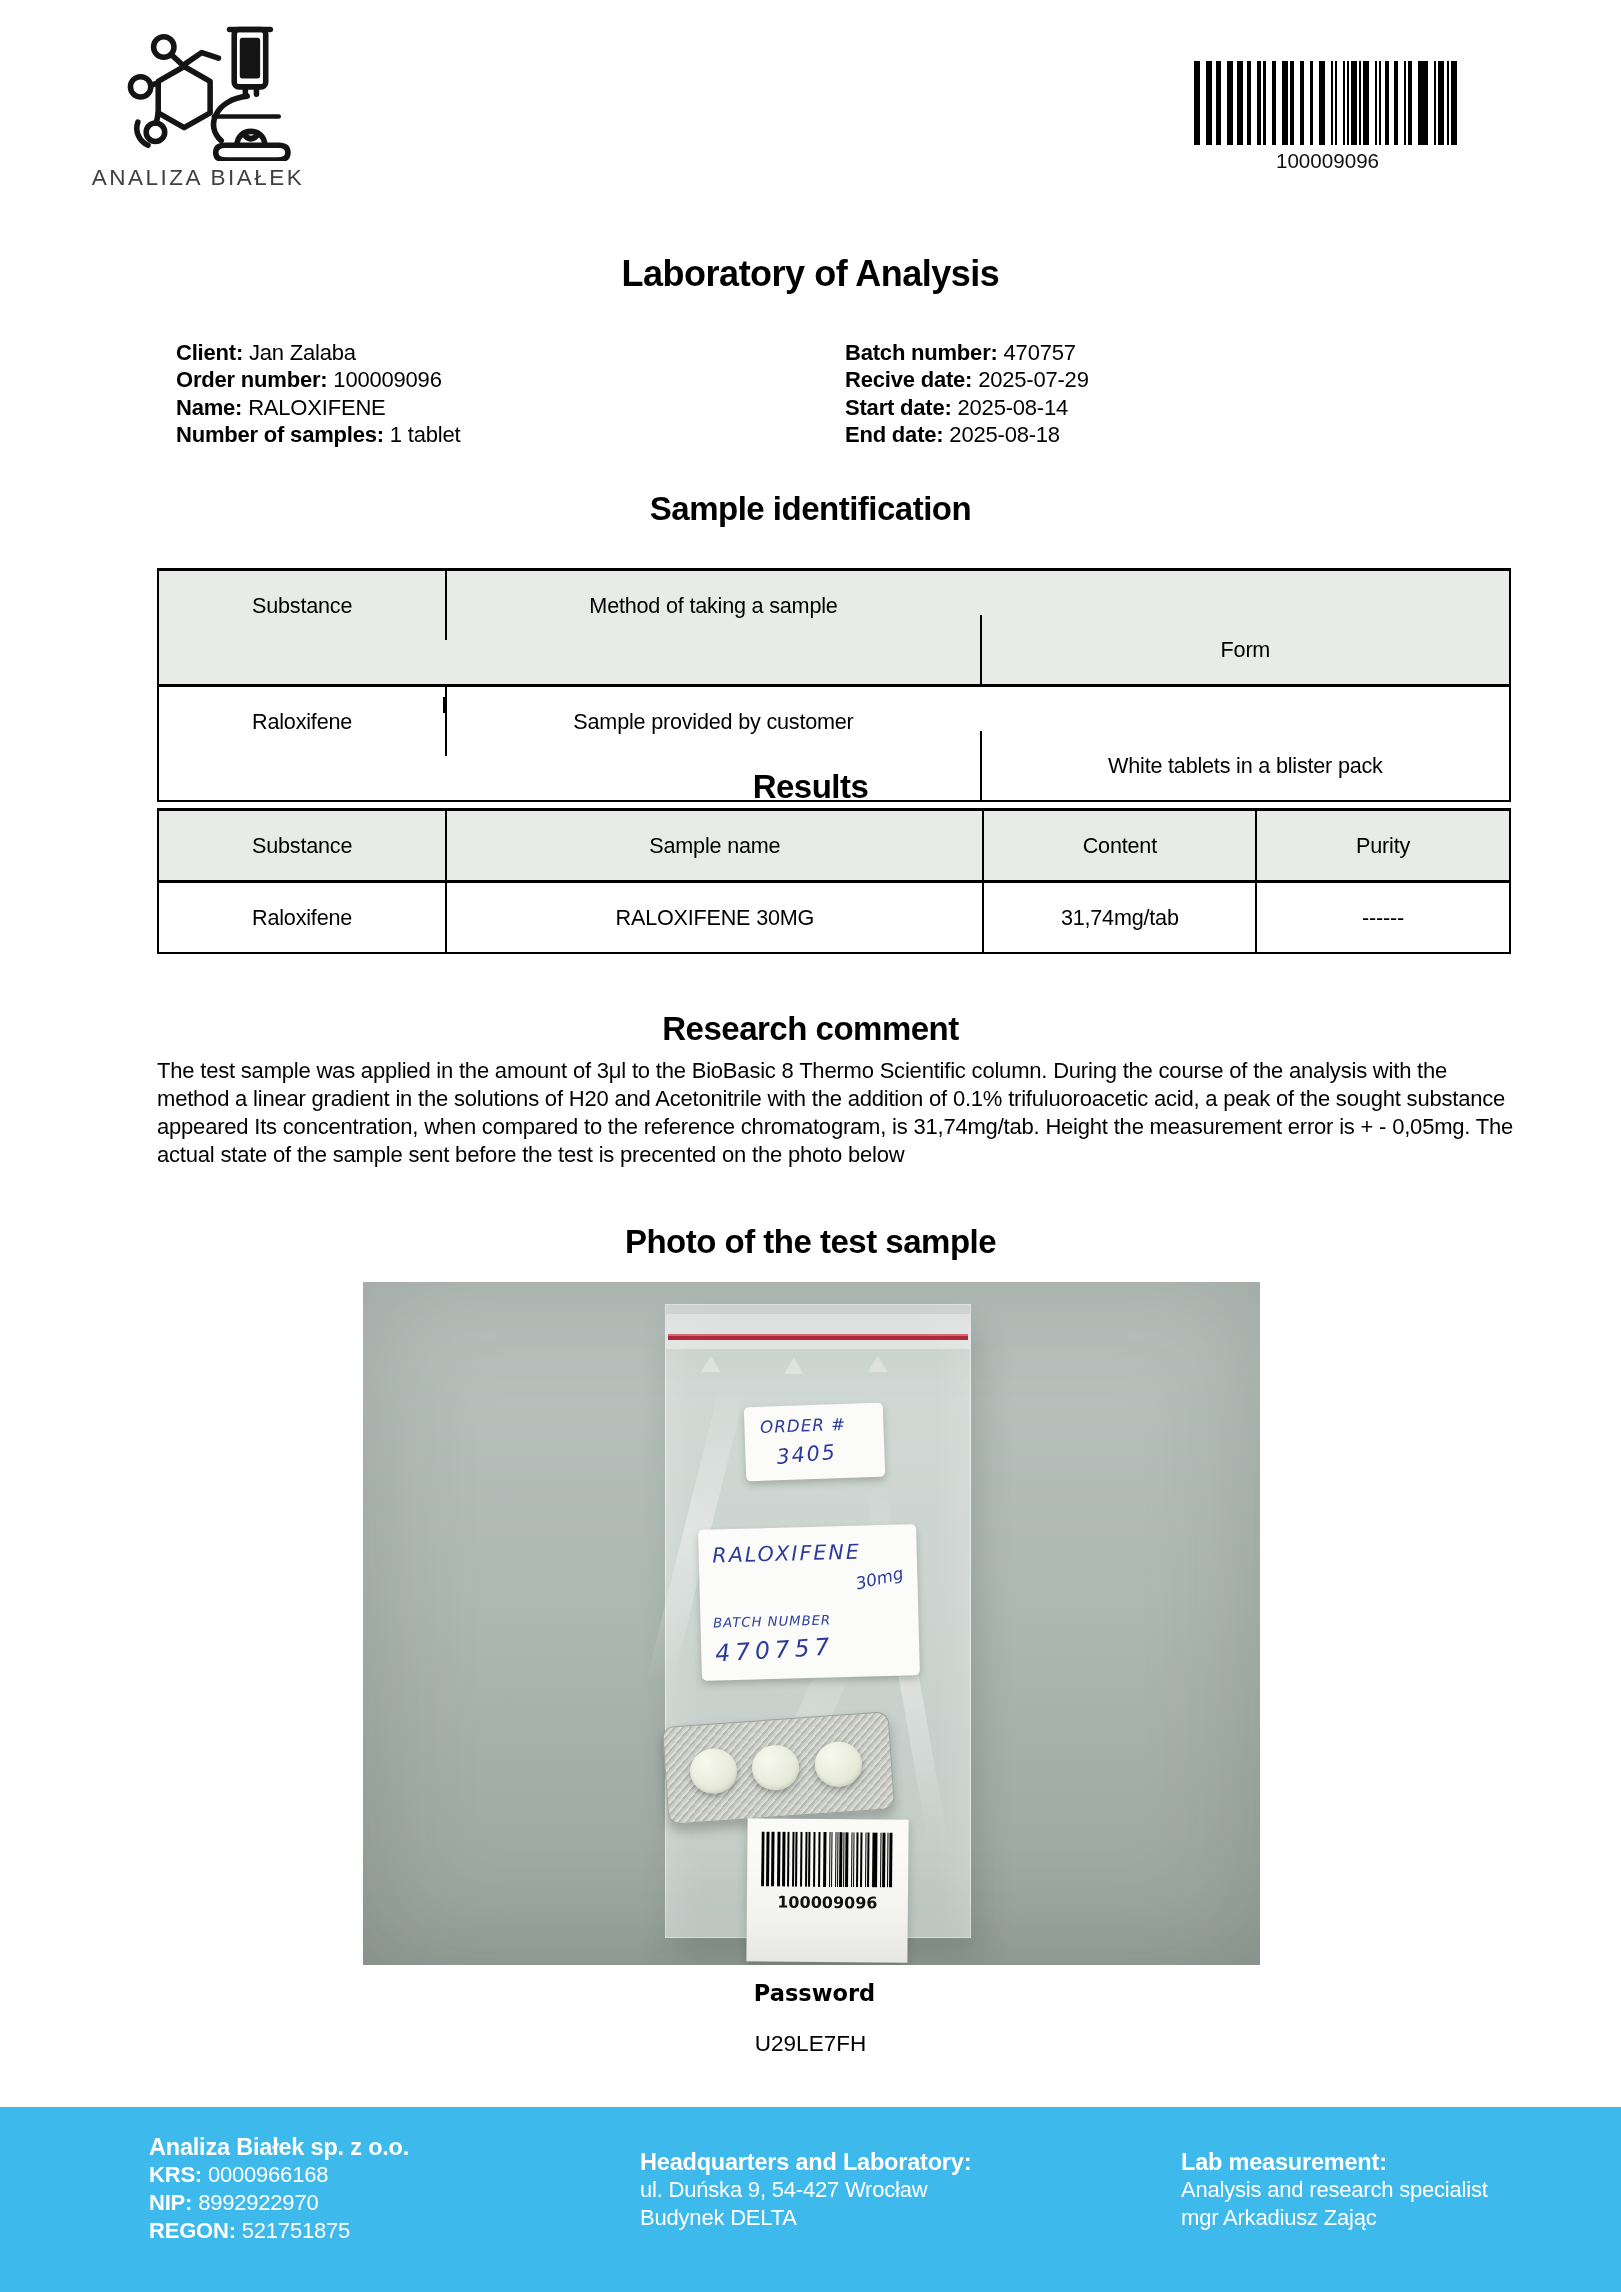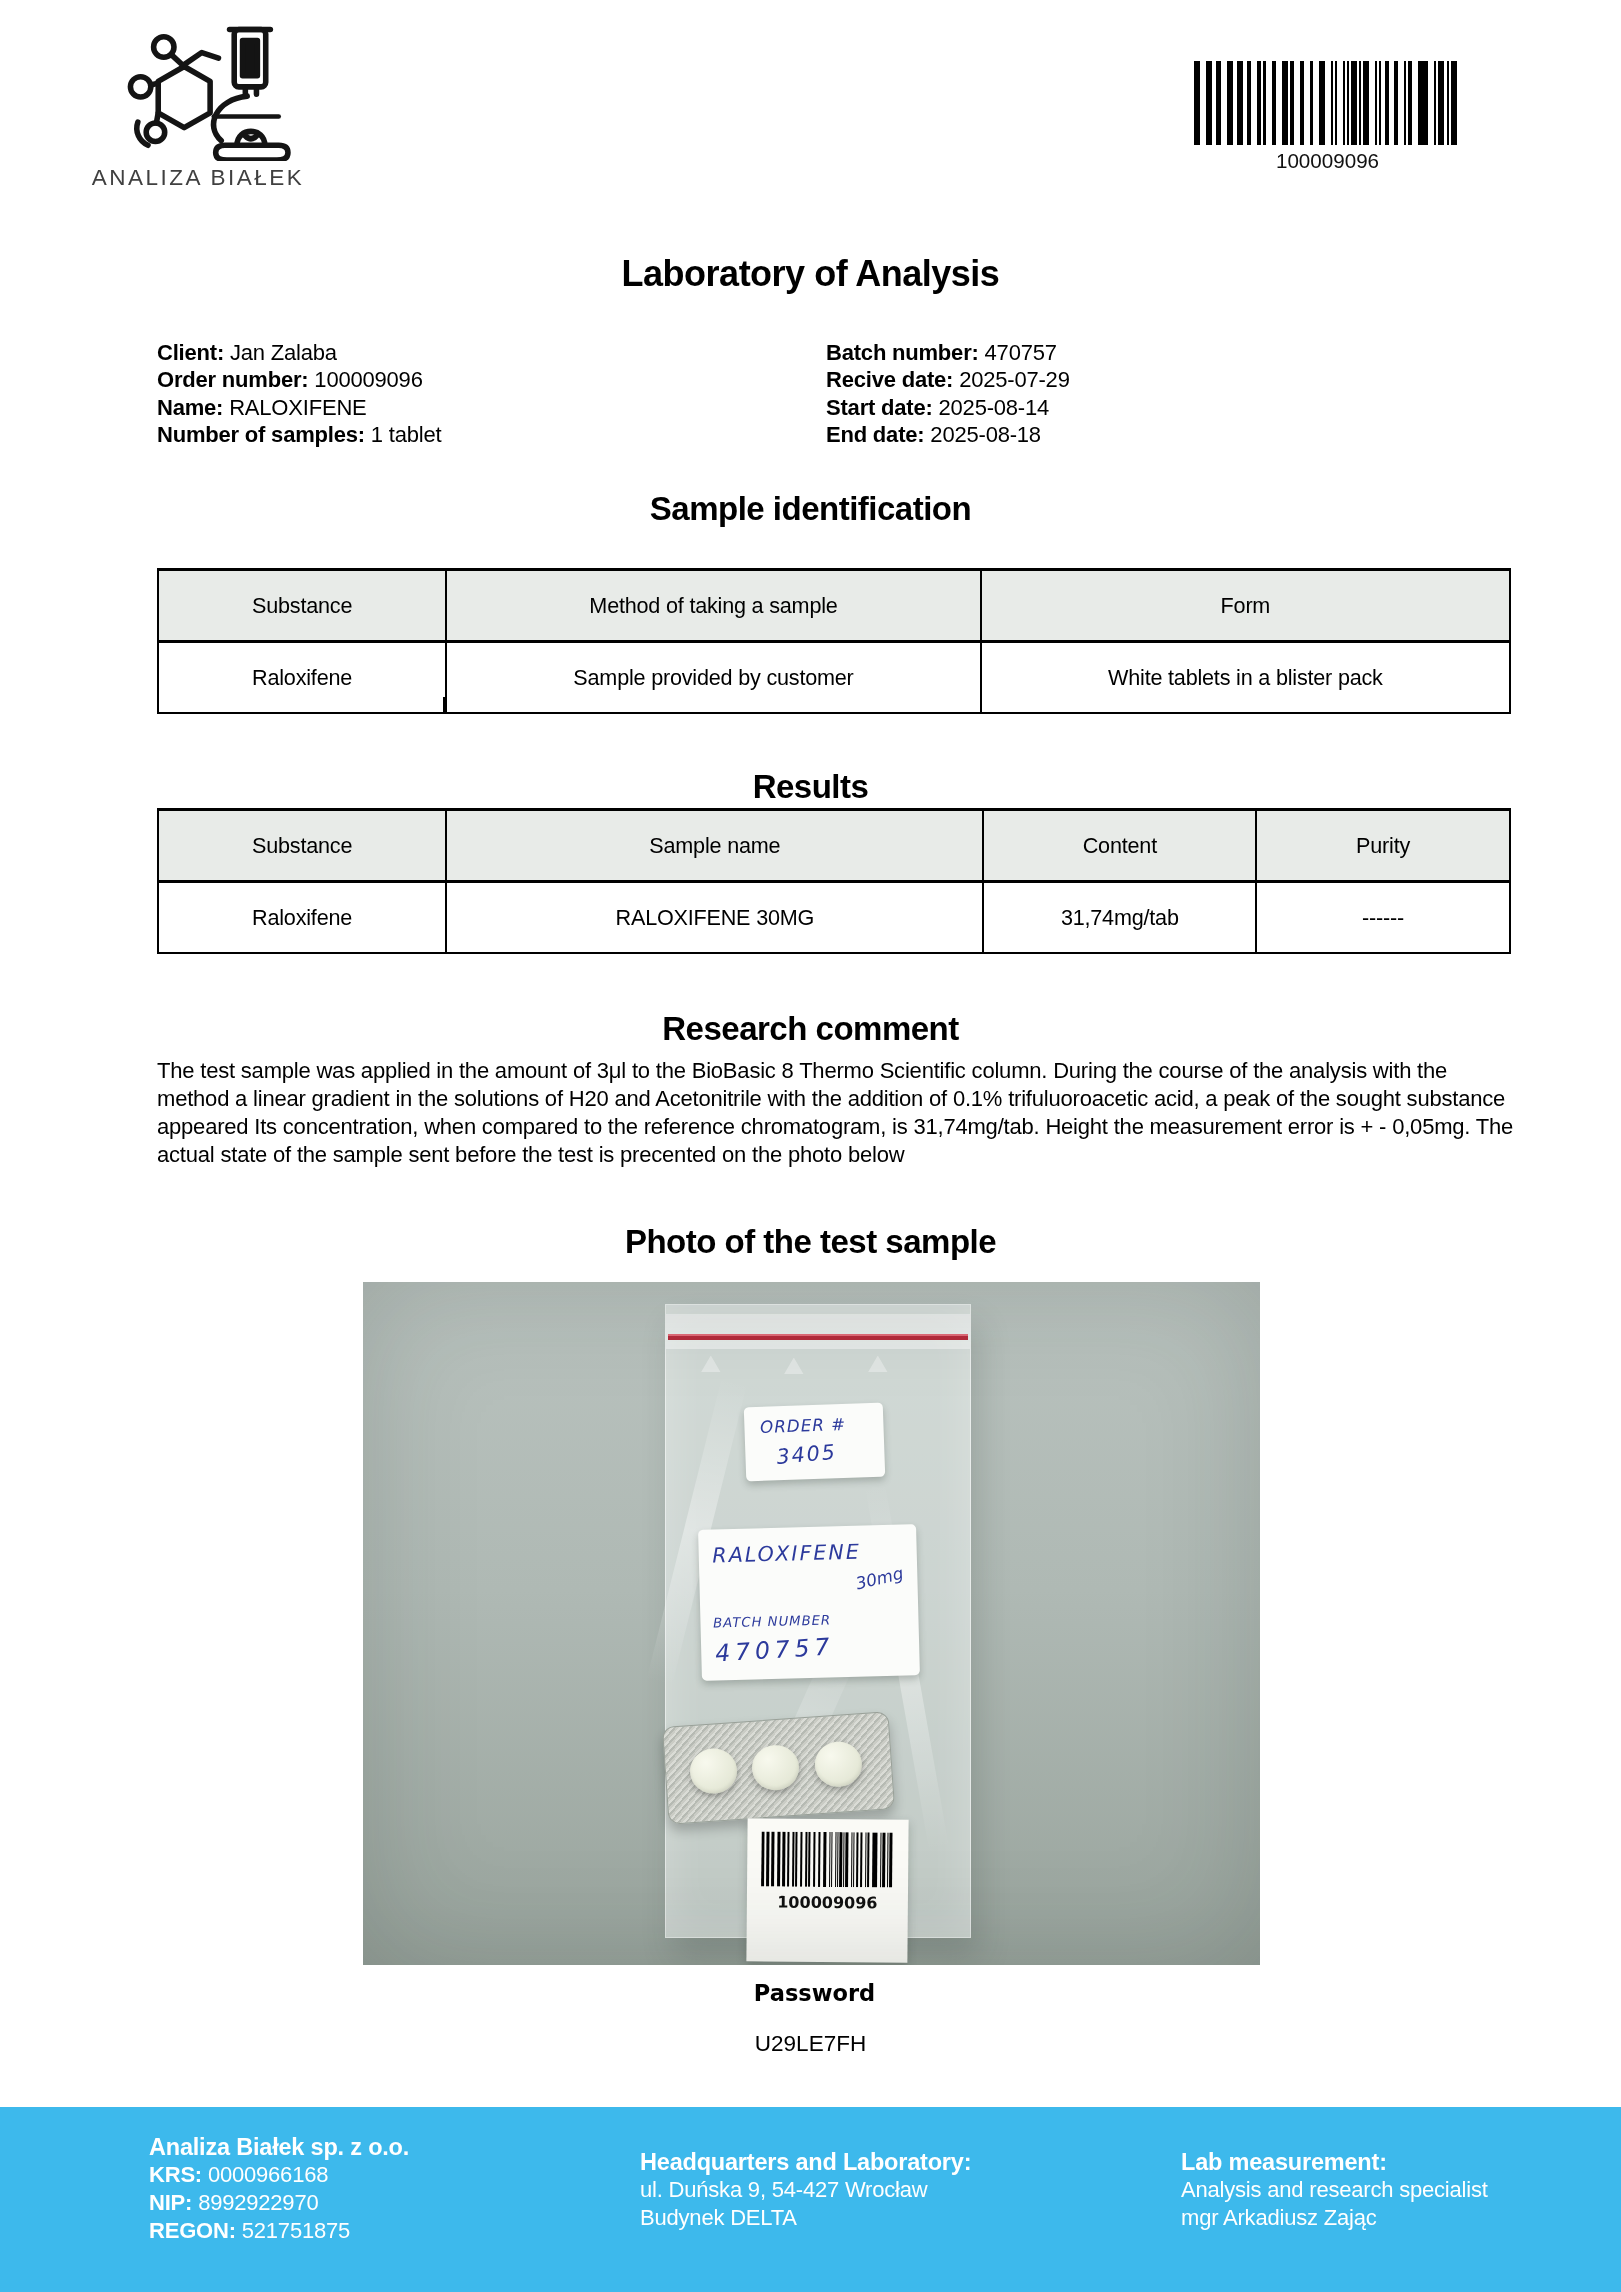--- a/index.html
+++ b/index.html
@@ -22,32 +22,32 @@
     font-size:20.6px;color:#111;}
 
   
   .doc-title{position:absolute;left:0;top:253px;width:100%;text-align:center;
     font-size:36px;font-weight:700;letter-spacing:-0.5px;}
   .section-h{position:absolute;left:0;width:100%;text-align:center;
     font-size:33px;font-weight:700;letter-spacing:-0.5px;}
 
   
   .info{position:absolute;font-size:22px;line-height:27.4px;letter-spacing:-0.2px;}
-  .info .lbl{font-weight:700;}
+  .info .lbl{font-weight:700;margin-left:19px;}
   .info-left{left:157px;top:339px;}
   .info-right{left:826px;top:339px;}
 
   
   .tbl{position:absolute;left:157px;width:1354px;border:2.9px solid #000;border-top-width:3.9px;background:#fff;box-sizing:border-box;}
   .tbl .trow{display:flex;}
   .tbl .trow.head{background:#e8ebe8;border-bottom:3.9px solid #000;}
   .tbl .cell{display:flex;align-items:center;justify-content:center;
     height:69px;font-size:21.6px;letter-spacing:-0.2px;border-left:2px solid #000;box-sizing:border-box;text-align:center;}
   .tbl .cell:first-child{border-left:none;}
-  .t1 .c1{width:21.2%;} .t1 .c2{width:39.6%;text-align:right;} .t1 .c3{width:39.2%;}
+  .t1 .c1{width:21.2%;} .t1 .c2{width:39.6%;text-align:right;} .t1 .c3{width:39.2%;margin-top:44px;}
   .t2 .c1{width:21.2%;} .t2 .c2{width:39.8%;} .t2 .c3{width:20.2%;} .t2 .c4{width:18.8%;}
   .tbl-tick{position:absolute;left:443px;top:697px;width:2px;height:15.7px;background:#000;}
 
   
   .comment{position:absolute;left:157px;top:1057px;width:1364px;
     font-size:22px;line-height:28px;letter-spacing:-0.2px;text-align:left;}
 
   
   .photo{position:absolute;left:363px;top:1282px;width:897px;height:683px;overflow:hidden;
     background:linear-gradient(180deg,#b9c2be 0%,#afb9b4 45%,#99a49d 100%);}

